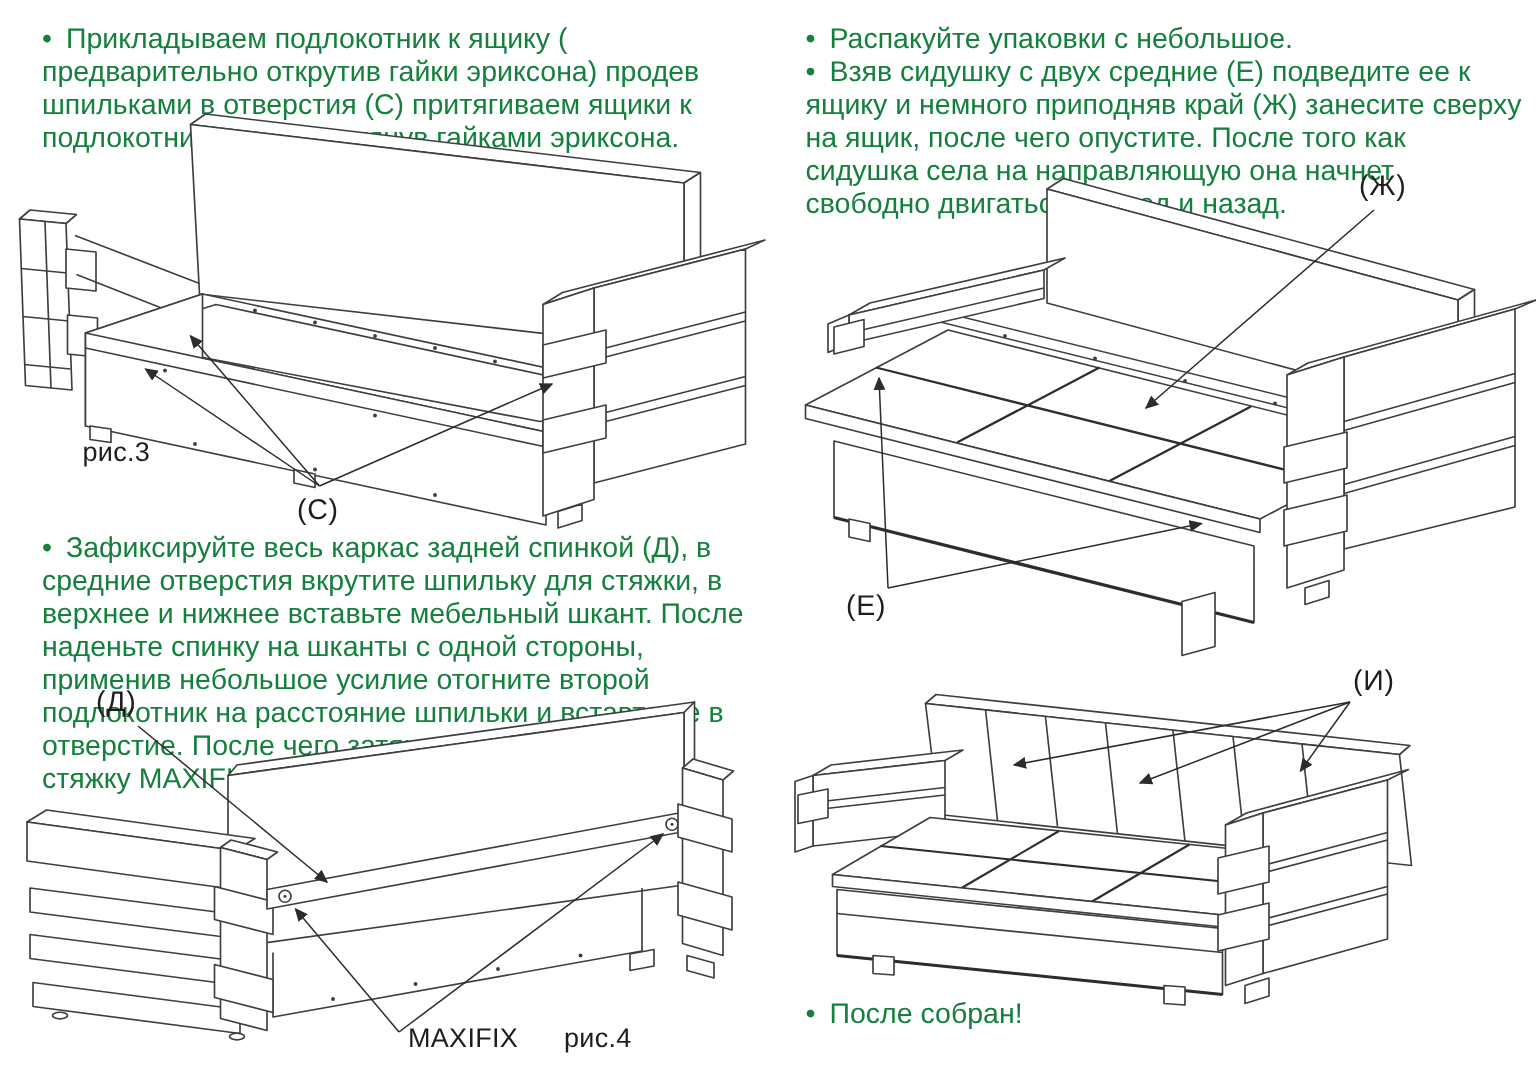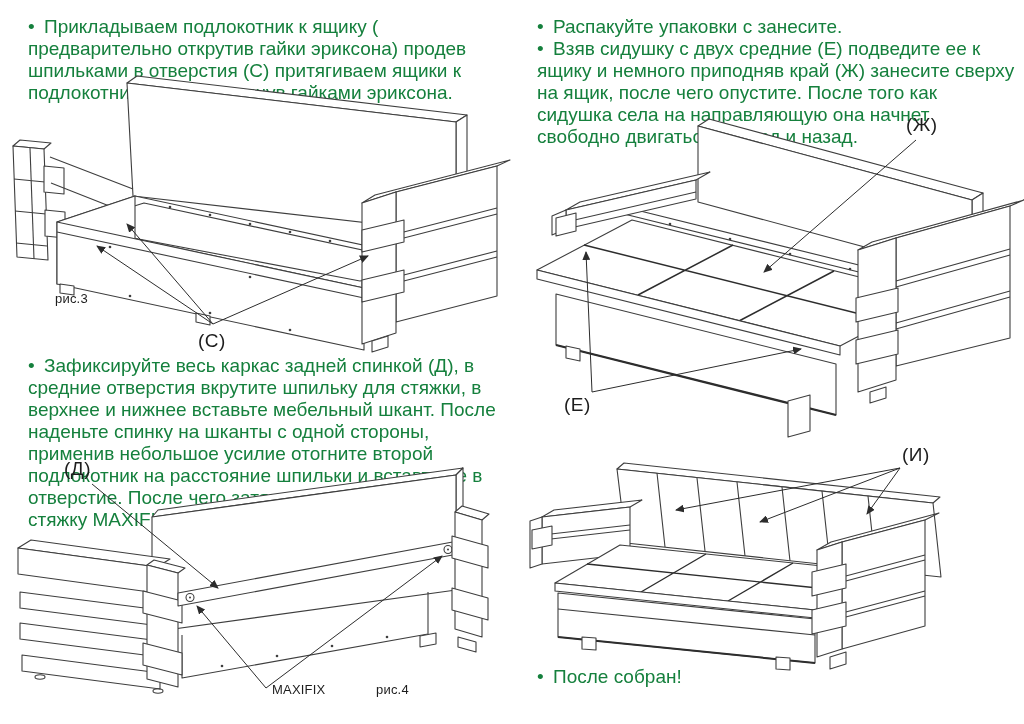--- a/index.html
+++ b/index.html
@@ -3,30 +3,30 @@
 <meta charset="utf-8">
 <style>
   html,body{margin:0;padding:0;background:#ffffff;}
   .page{position:relative;width:1024px;height:724px;background:#ffffff;overflow:hidden;
         font-family:"Liberation Sans",sans-serif;color:#161616;}
   .txt{position:absolute;margin:0;font-size:19px;line-height:22px;color:#15803d;}
   .txt .dot{display:inline-block;width:16px;text-align:left;}
   .fig{position:absolute;}
   .fig svg{display:block;position:absolute;left:0;top:0;}
   .lbl{position:absolute;font-size:19px;color:#1d1d1d;letter-spacing:.5px;white-space:nowrap;}
-  .lbl.sm{font-size:13px;letter-spacing:.2px;}
+  .lbl.sm{font-size:18px;letter-spacing:.2px;}
 </style>
 </head>
 <body>
 
 <div class="page">
 
   <p class="txt" style="left:28px;top:16px;width:486px"><span class="dot">•</span><span>Прикладываем подлокотник к ящику ( предварительно открутив гайки эриксона) продев шпильками в отверстия (С)  притягиваем ящики к подлокотнику (рис.3) затянув гайками эриксона.</span></p>
 
-  <p class="txt" style="left:537px;top:16px;width:478px"><span class="dot">•</span><span>Распакуйте упаковки с занесите.</span></p>
+  <p class="txt" style="left:537px;top:16px;width:478px"><span class="dot">•</span><span>Распакуйте упаковки с небольшое.</span></p>
   <p class="txt" style="left:537px;top:38px;width:478px"><span class="dot">•</span><span>Взяв сидушку с двух средние (Е) подведите ее к ящику и немного приподняв край (Ж) занесите сверху на ящик, после чего опустите. После того как сидушка села на направляющую она начнет свободно двигаться вперед и назад.</span></p>
 
   <p class="txt" style="left:28px;top:355px;width:489px"><span class="dot">•</span><span>Зафиксируйте весь каркас задней спинкой (Д), в средние отверстия вкрутите шпильку для стяжки, в верхнее и нижнее вставьте мебельный шкант. После наденьте спинку на шканты с одной стороны, применив небольшое усилие отогните второй подлокотник на расстояние шпильки и вставте ее в отверстие. После чего затяните шестигранником стяжку MAXIFIX. рис.4</span></p>
 
   <p class="txt" style="left:537px;top:666px;width:470px"><span class="dot">•</span><span>После собран!</span></p>
 
   <div class="fig" style="left:0;top:70px;width:520px;height:300px">
     <svg width="520" height="300" viewBox="0 0 520 300">
       <defs>
         <marker id="ah3" markerWidth="9" markerHeight="8" refX="8" refY="4" orient="auto">

